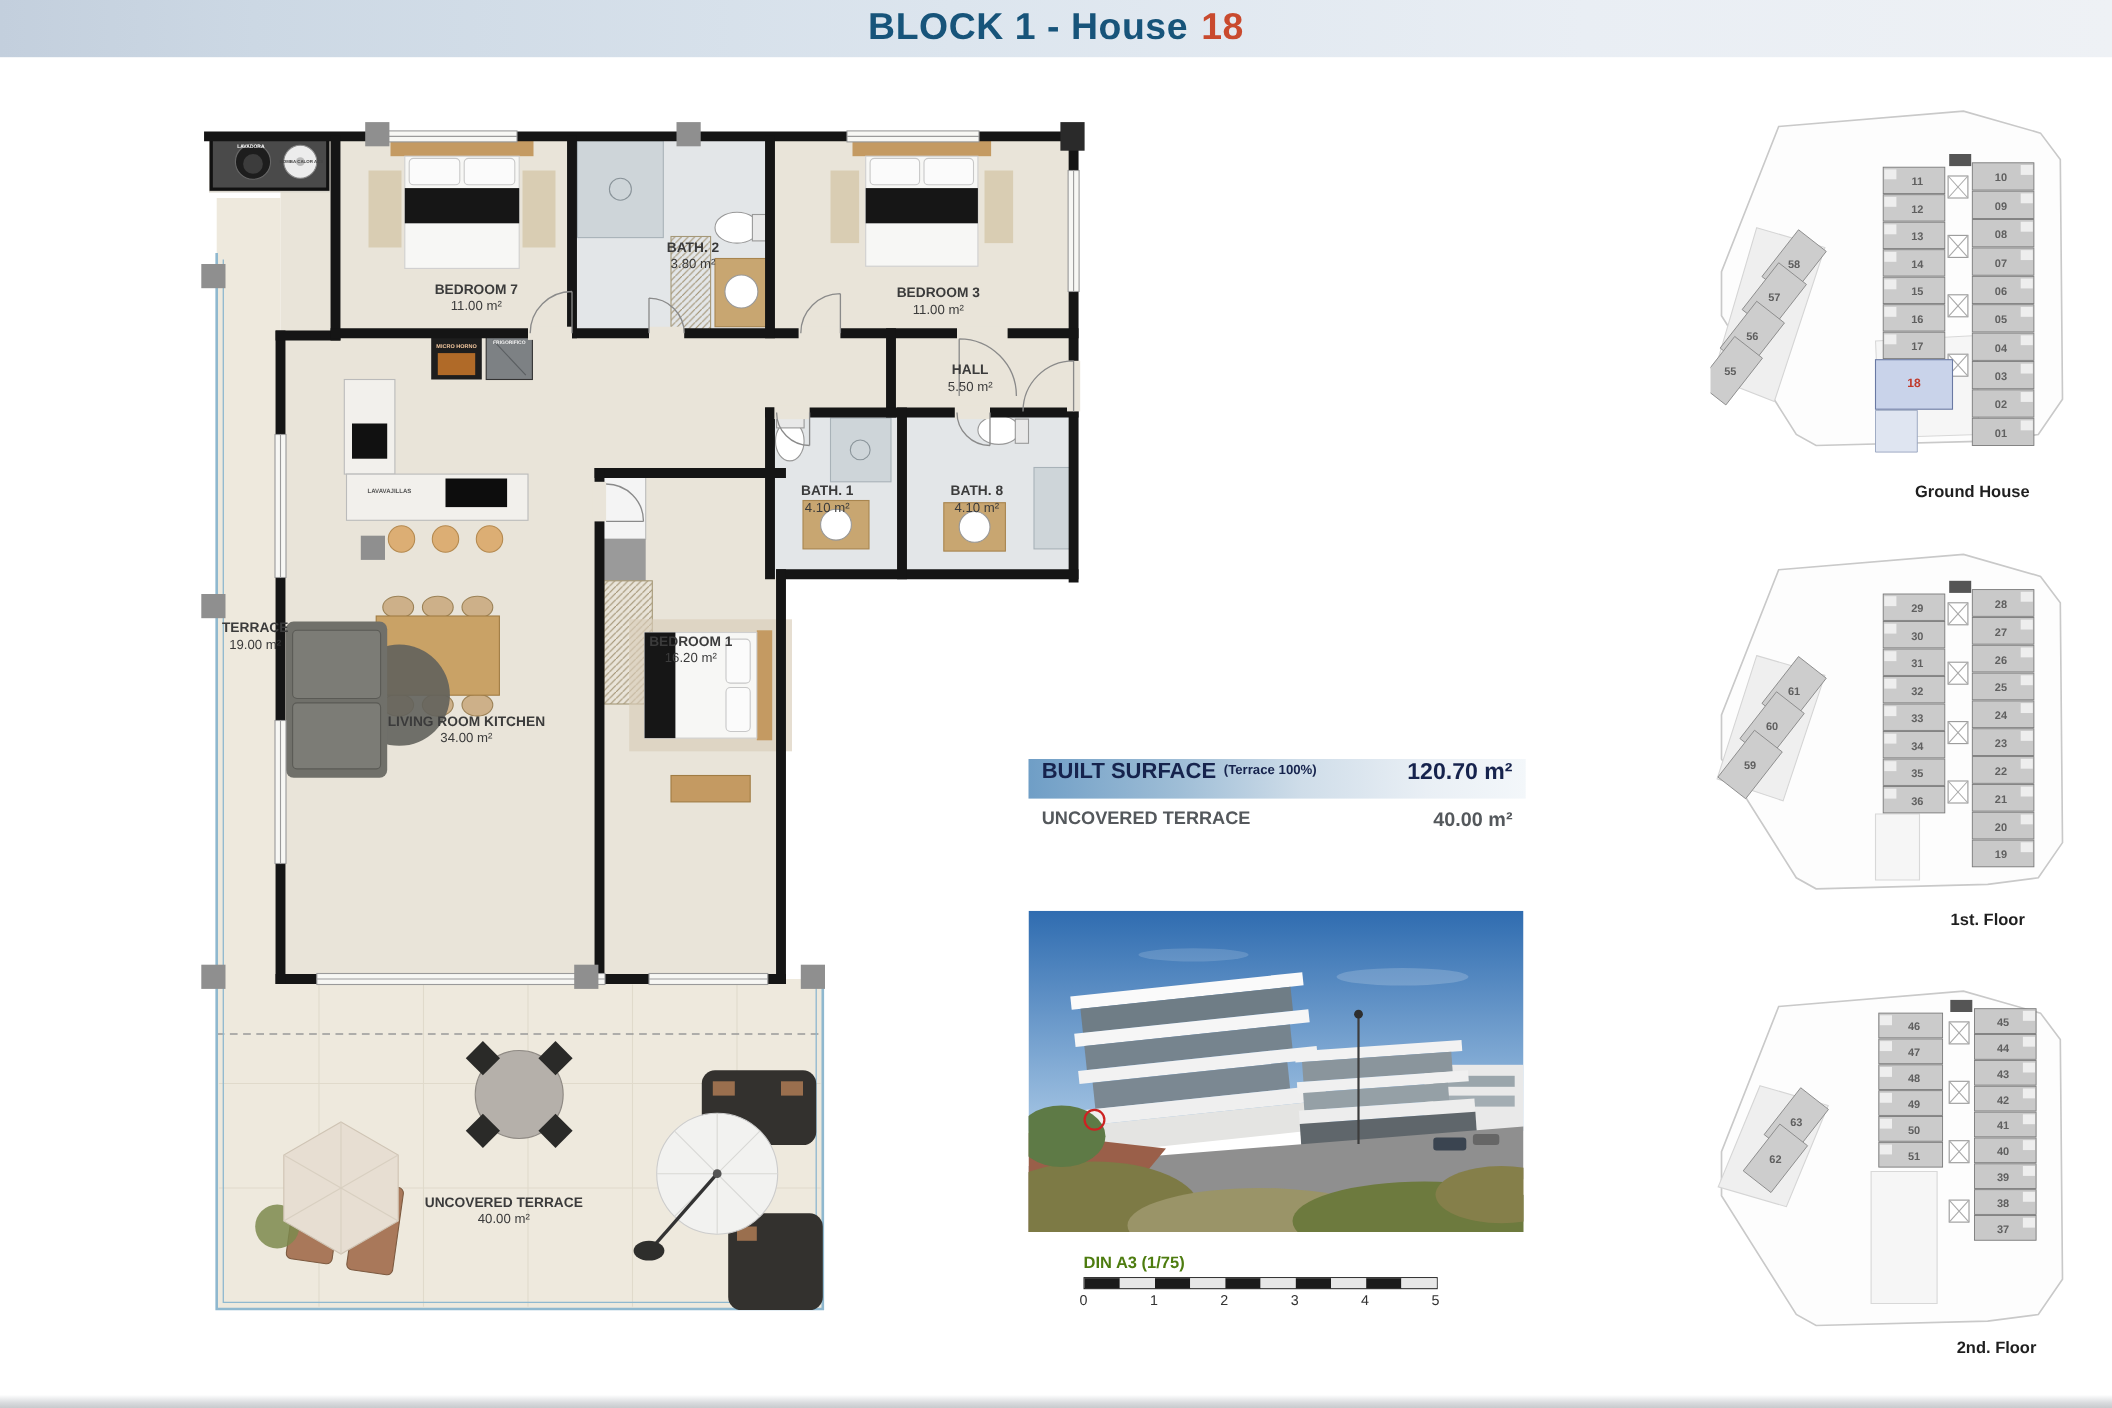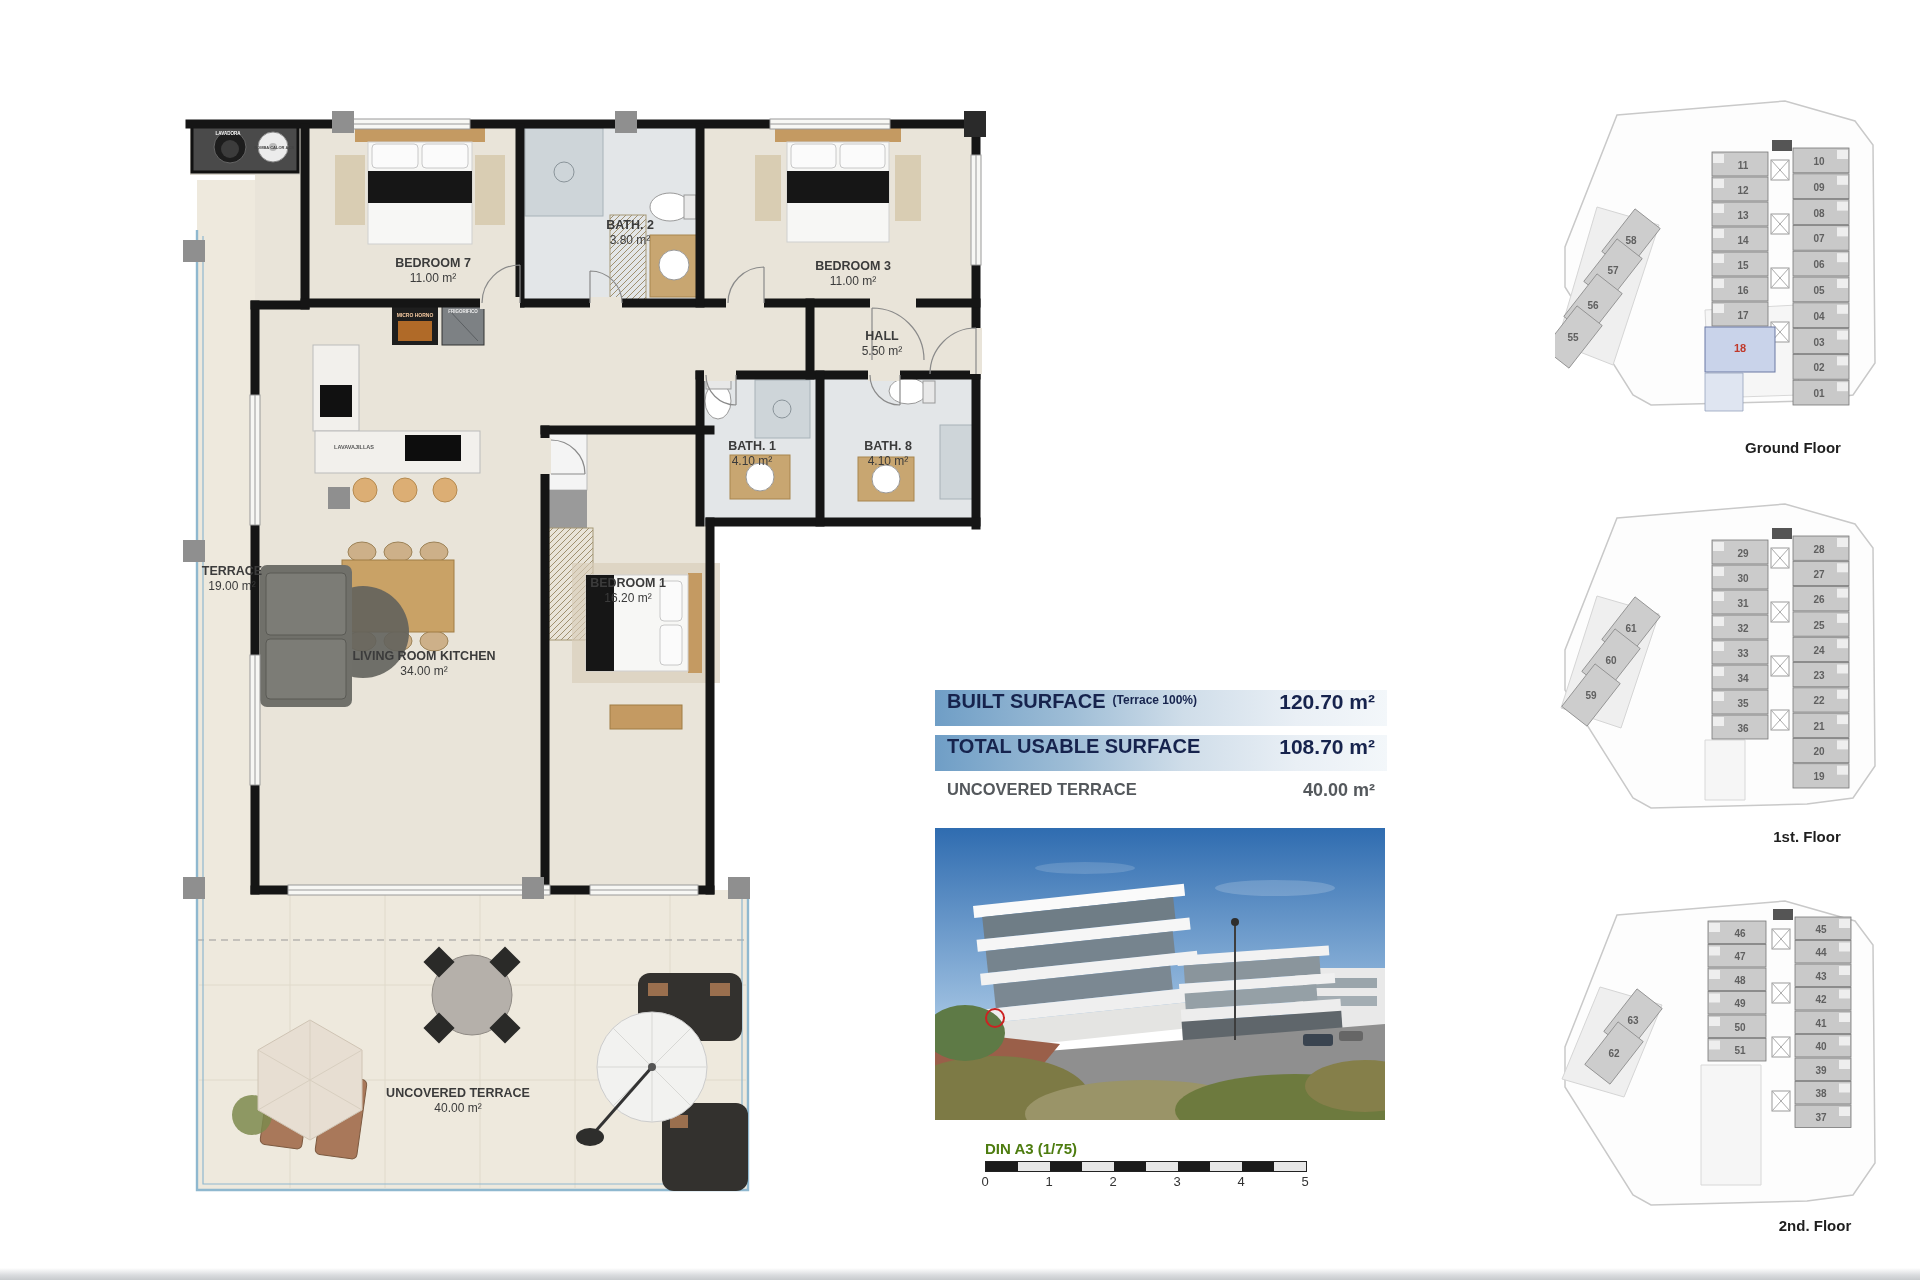--- a/index.html
+++ b/index.html
@@ -42,20 +42,25 @@
   #sb-ticks{position:relative;width:322px;height:18px;margin-top:2px;}
   #sb-ticks span{position:absolute;top:0;transform:translateX(-50%);font-size:13px;color:#333;}
   
   .mini-label{position:absolute;width:160px;text-align:center;font-size:15px;font-weight:bold;color:#1f1f1f;transform:translateX(-50%);}
 </style>
 </head>
 <body>
 
 <div id="page">
 
+  <div id="header">
+    <div id="title">
+      <span>BLOCK 1 - House</span><span class="num">18</span>
+    </div>
+  </div>
 
   <div id="plan">
     <svg width="830" height="1120" viewBox="0 0 830 1120">
       <defs>
         <pattern id="hatch" width="6" height="6" patternUnits="userSpaceOnUse">
           <path d="M0,6 L6,0" stroke="#a09070" stroke-width="1"></path>
         </pattern>
       </defs>
 
       <g>
@@ -330,24 +335,20 @@
         <div class="appl-label" style="left: 293px; top: 216px; color: rgb(240, 240, 240); font-size: 4.5px;">FRIGORIFICO</div>
         <div class="appl-label" style="left: 184px; top: 352px; color: rgb(85, 85, 85); font-size: 5.5px;">LAVAVAJILLAS</div>
       </div>
   </div>
 
   <div id="surface">
       <div class="srow bar">
         <span class="slabel">BUILT SURFACE</span>
         <span class="snote">(Terrace 100%)</span>
         <span class="svalue">120.70 m²</span>
-      </div>
-      <div class="srow bar">
-        <span class="slabel">TOTAL USABLE SURFACE</span>
-        <span class="svalue">108.70 m²</span>
       </div>
       <div class="srow plain">
         <span class="slabel">UNCOVERED TERRACE</span>
         <span class="svalue">40.00 m²</span>
       </div>
     </div>
 
   <div id="photo">
     <svg width="450" height="292" viewBox="0 0 450 292">
       <defs>
@@ -507,21 +508,21 @@
         <rect x="238" y="233.6" width="56" height="24.8" fill="#c9c9c9" stroke="#777" stroke-width="0.8"></rect>
         <rect x="282" y="235.6" width="11" height="9" fill="#eeeeee"></rect>
         <text x="264" y="250.5" text-anchor="middle" font-size="10" font-weight="bold" fill="#606060">03</text>
         <rect x="238" y="259.4" width="56" height="24.8" fill="#c9c9c9" stroke="#777" stroke-width="0.8"></rect>
         <rect x="282" y="261.4" width="11" height="9" fill="#eeeeee"></rect>
         <text x="264" y="276.29999999999995" text-anchor="middle" font-size="10" font-weight="bold" fill="#606060">02</text>
         <rect x="238" y="285.20000000000005" width="56" height="24.8" fill="#c9c9c9" stroke="#777" stroke-width="0.8"></rect>
         <rect x="282" y="287.20000000000005" width="11" height="9" fill="#eeeeee"></rect>
         <text x="264" y="302.1" text-anchor="middle" font-size="10" font-weight="bold" fill="#606060">01</text>
       </svg>
-      <div class="mini-label" style="left: 1793px; top: 439px;">Ground Floor</div>
+      <div class="mini-label" style="left: 1793px; top: 439px;">Ground House</div>
       <svg width="380" height="372" viewBox="0 0 380 372" style="position: absolute; left: 1555px; top: 498px;">
         <polygon points="62,20 230,6 300,26 318,50 320,268 298,300 252,306 96,310 78,300 10,192 10,152" fill="#fdfdfd" stroke="#c9c9c9" stroke-width="1.5"></polygon>
         <polygon points="42,98 104,116 66,230 6,210" fill="#efefef" stroke="#d5d5d5"></polygon>
         <polygon points="150,242 190,242 190,302 150,302" fill="#f6f6f6" stroke="#d8d8d8"></polygon>
         <g transform="translate(76,130) rotate(-52)">
           <rect x="-27" y="-16" width="54" height="32" fill="#cdcdcd" stroke="#8a8a8a" stroke-width="0.8"></rect>
           <text transform="rotate(52)" text-anchor="middle" y="4" font-size="10" font-weight="bold" fill="#5f5f5f">61</text>
         </g>
         <g transform="translate(56,162) rotate(-52)">
           <rect x="-27" y="-16" width="54" height="32" fill="#cdcdcd" stroke="#8a8a8a" stroke-width="0.8"></rect>

